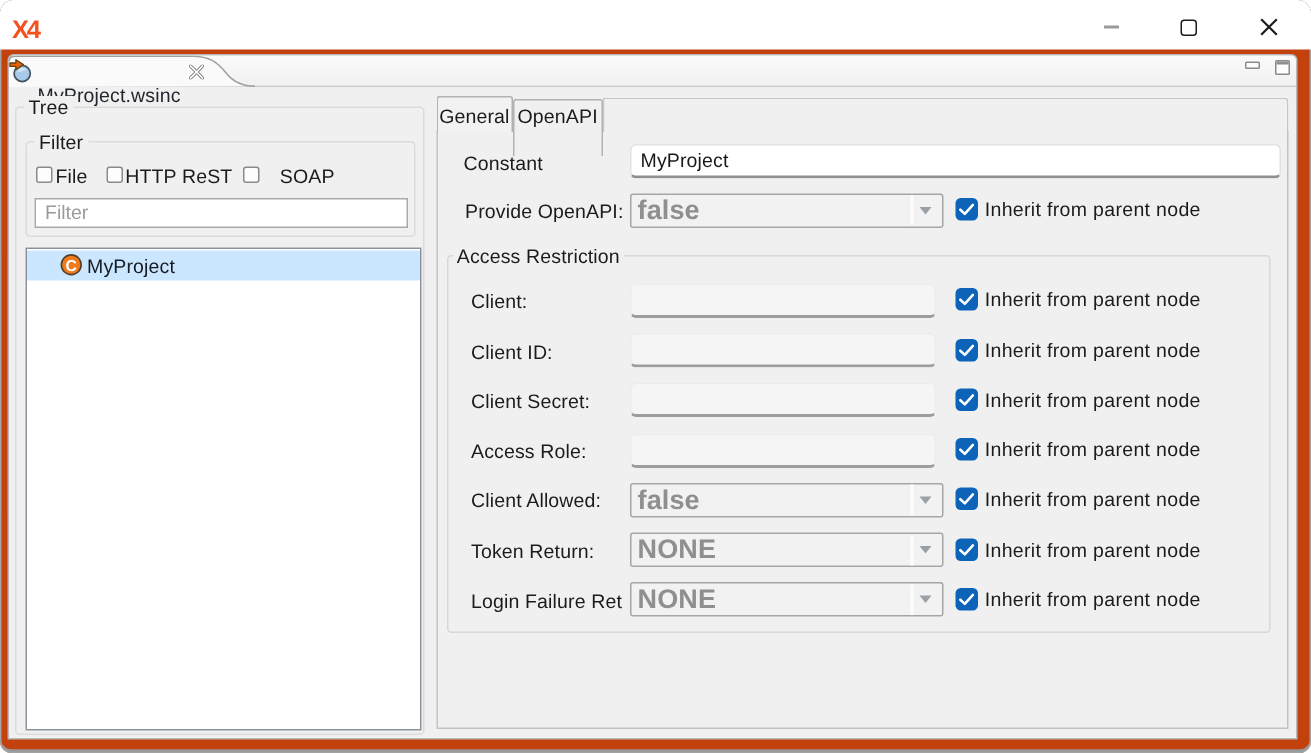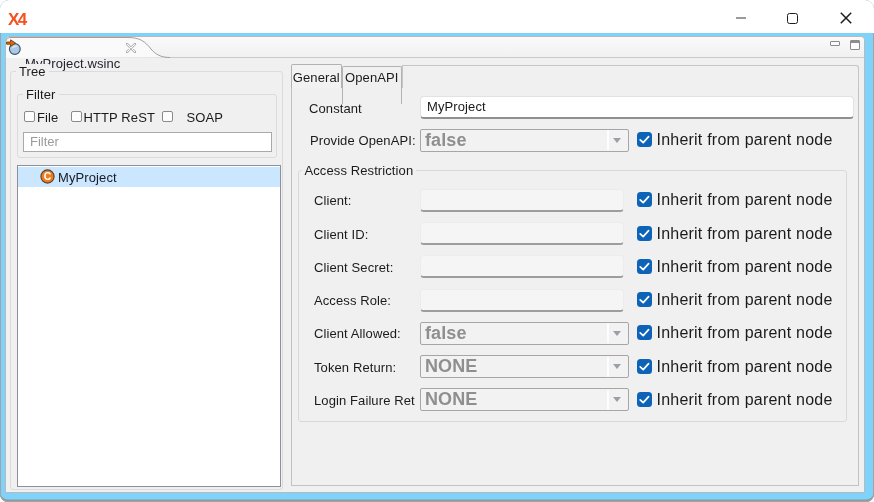--- a/index.html
+++ b/index.html
@@ -1,18 +1,18 @@
 <!DOCTYPE html>
 <html><head>
 <meta charset="utf-8">
 <style>
 * { margin:0; padding:0; box-sizing:border-box; }
 html,body { width:874px; height:502px; background:#fff; font-family:"Liberation Sans", sans-serif; }
 #win { position:absolute; left:0; top:0; width:874px; height:502px;
-  background:#7dd3fc; box-shadow: inset 0 0 0 1px #a3a3a3, inset 0 -2.5px 0 #979797;
+  background:#c2410c; box-shadow: inset 0 0 0 1px #a3a3a3, inset 0 -2.5px 0 #979797;
   border-radius:9px 9px 8px 8px; overflow:hidden; }
 .abs { position:absolute; }
 .lbl { position:absolute; font-size:13px; color:#1b1b1b; letter-spacing:0.1px; white-space:nowrap; }
 
 
 #titlebar { position:absolute; left:0; top:0; width:100%; height:33px; background:#ffffff; }
 #logo { position:absolute; left:8px; top:9.5px; font-size:17px; font-weight:bold; color:#f4511e; letter-spacing:-1.5px; }
 #btnmin { position:absolute; left:736px; top:17px; width:10px; height:1.8px; background:#9a9a9a; }
 #btnmax { position:absolute; left:787px; top:12.5px; width:11px; height:11px; border:1.5px solid #1c1c1c; border-radius:2.5px; }
 
@@ -49,21 +49,21 @@
   font-size:13px; color:#191919; line-height:19px; padding-left:6.5px; letter-spacing:0.1px; }
 .tdis { position:absolute; left:419.5px; width:204.5px; height:23px; background:#f5f5f5;
   border:1px solid #ececec; border-bottom:2px solid #9d9d9d; border-radius:4px; }
 .combo { position:absolute; left:419.5px; width:209px; height:23px; background:#f2f2f2;
   border:1px solid #a6a6a6; border-radius:2px; }
 .combo .ctext { position:absolute; left:4.5px; top:0; font-size:18px; color:#8f8f8f; line-height:21px; letter-spacing:0.1px;font-weight:bold; }
 .combo .csep { position:absolute; left:186.5px; top:0.5px; width:2px; height:20px; background:#fdfdfd; }
 .combo .carr { position:absolute; left:192px; top:8px; width:0; height:0;
   border-left:4.5px solid transparent; border-right:4.5px solid transparent; border-top:5.5px solid #9aa0a6; }
 .ccb { position:absolute; left:636.5px; width:15px; height:15px; background:#0c63b8; border-radius:3.5px; }
-.inh { position:absolute; left:656.5px; font-size:16px; color:#1b1b1b; line-height:15px; letter-spacing:0.22px; white-space:nowrap; }
+.inh { position:absolute; left:656.5px; font-size:13px; color:#1b1b1b; line-height:15px; letter-spacing:0.22px; white-space:nowrap; }
 </style>
 </head>
 <body>
 <div id="win">
   <div id="titlebar">
     <div id="logo">X4</div>
     <div id="btnmin"></div>
     <div id="btnmax"></div>
     <svg class="abs" style="left:840px;top:12px;" width="12" height="12" viewBox="0 0 12 12">
       <path d="M0.8,0.8 L11.2,11.2 M11.2,0.8 L0.8,11.2" stroke="#1c1c1c" stroke-width="1.5" fill="none"></path>

